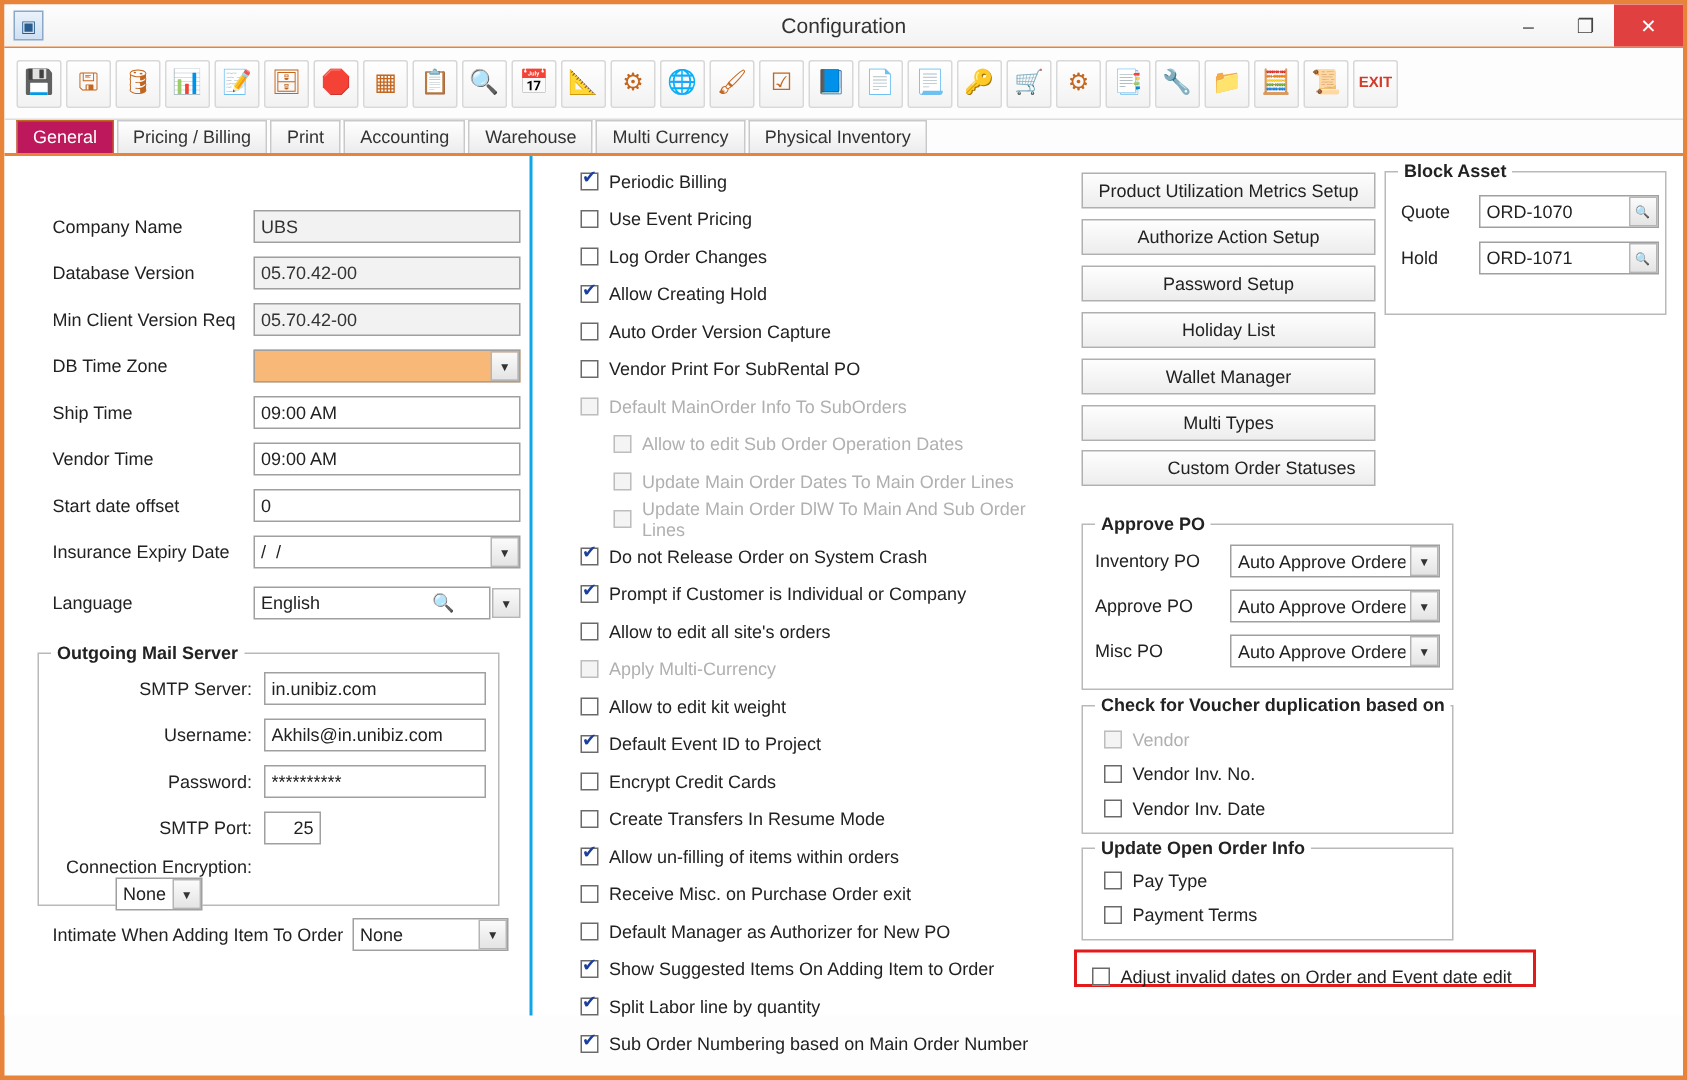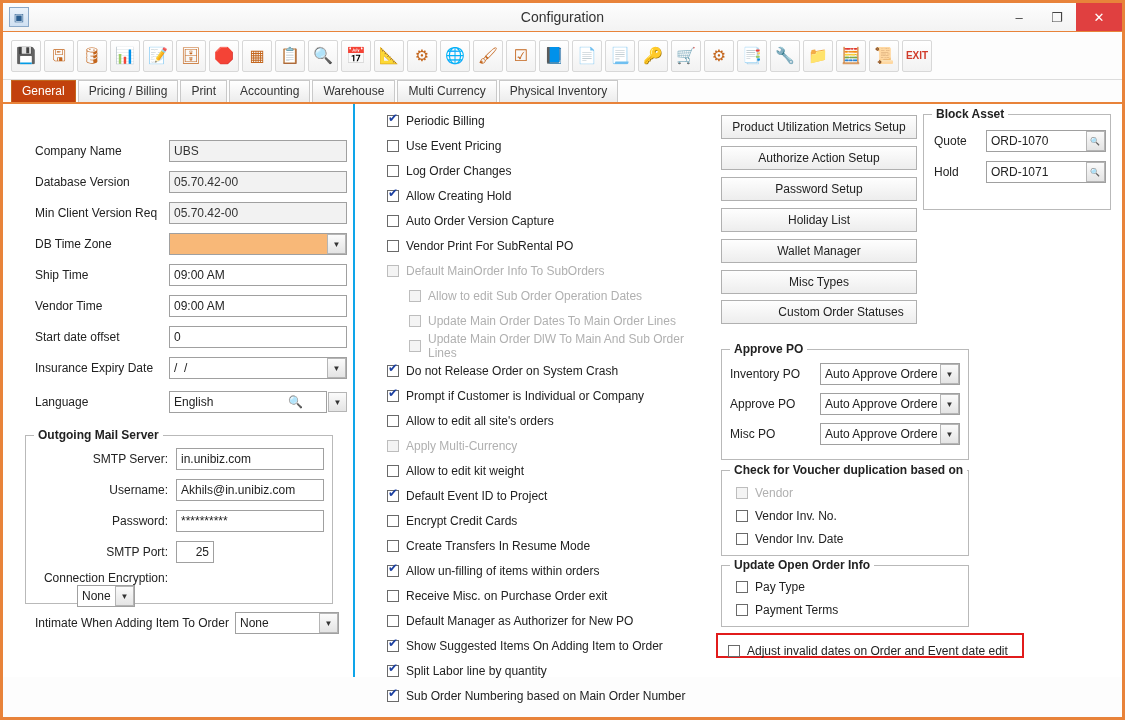--- a/index.html
+++ b/index.html
@@ -64,21 +64,21 @@
     border-bottom:2px solid #e8833a;
     background:#fdfdfd;
   }
   .tab {
     height:22px; padding:3px 10px 0 10px;
     border:1px solid #c9c9c9; border-bottom:none;
     background:linear-gradient(#ffffff,#ececec);
     color:#333; font-size:12px;
   }
   .tab.active {
-    background:#c2410c; color:#fff; border-color:#c4661d;
+    background:#be185d; color:#fff; border-color:#c4661d;
     font-weight:normal;
   }
   
   .content { position:relative; width:100%; height:573px; background:#fff; }
   .col { position:absolute; top:0; }
   .col1 { left:0; width:352px; height:573px; border-right:2px solid #0ea5e9; }
   .col2 { left:352px; width:355px; height:573px; }
   .col3 { left:707px; width:412px; height:573px; }
 
   .frow { position:absolute; display:flex; align-items:center; }
@@ -452,21 +452,21 @@
       <div class="bigbtn" style="position:absolute; left:11px; top:73px;">
         <span>Password Setup</span>
       </div>
       <div class="bigbtn" style="position:absolute; left:11px; top:104px;">
         <span>Holiday List</span>
       </div>
       <div class="bigbtn" style="position:absolute; left:11px; top:135px;">
         <span>Wallet Manager</span>
       </div>
       <div class="bigbtn" style="position:absolute; left:11px; top:166px;">
-        <span>Misc Types</span>
+        <span>Multi Types</span>
       </div>
       <div class="bigbtn" style="position:absolute; left:11px; top:196px;padding-left:44px;">
         <span>Custom Order Statuses</span>
       </div>
 
       <div class="group" style="left:213px; top:10px; width:188px; height:96px;">
         <div class="legend">Block Asset</div>
         <div class="frow" style="left:10px; top:15px;">
           <label class="fl" style="width:52px;">Quote</label>
           <div class="combo">

